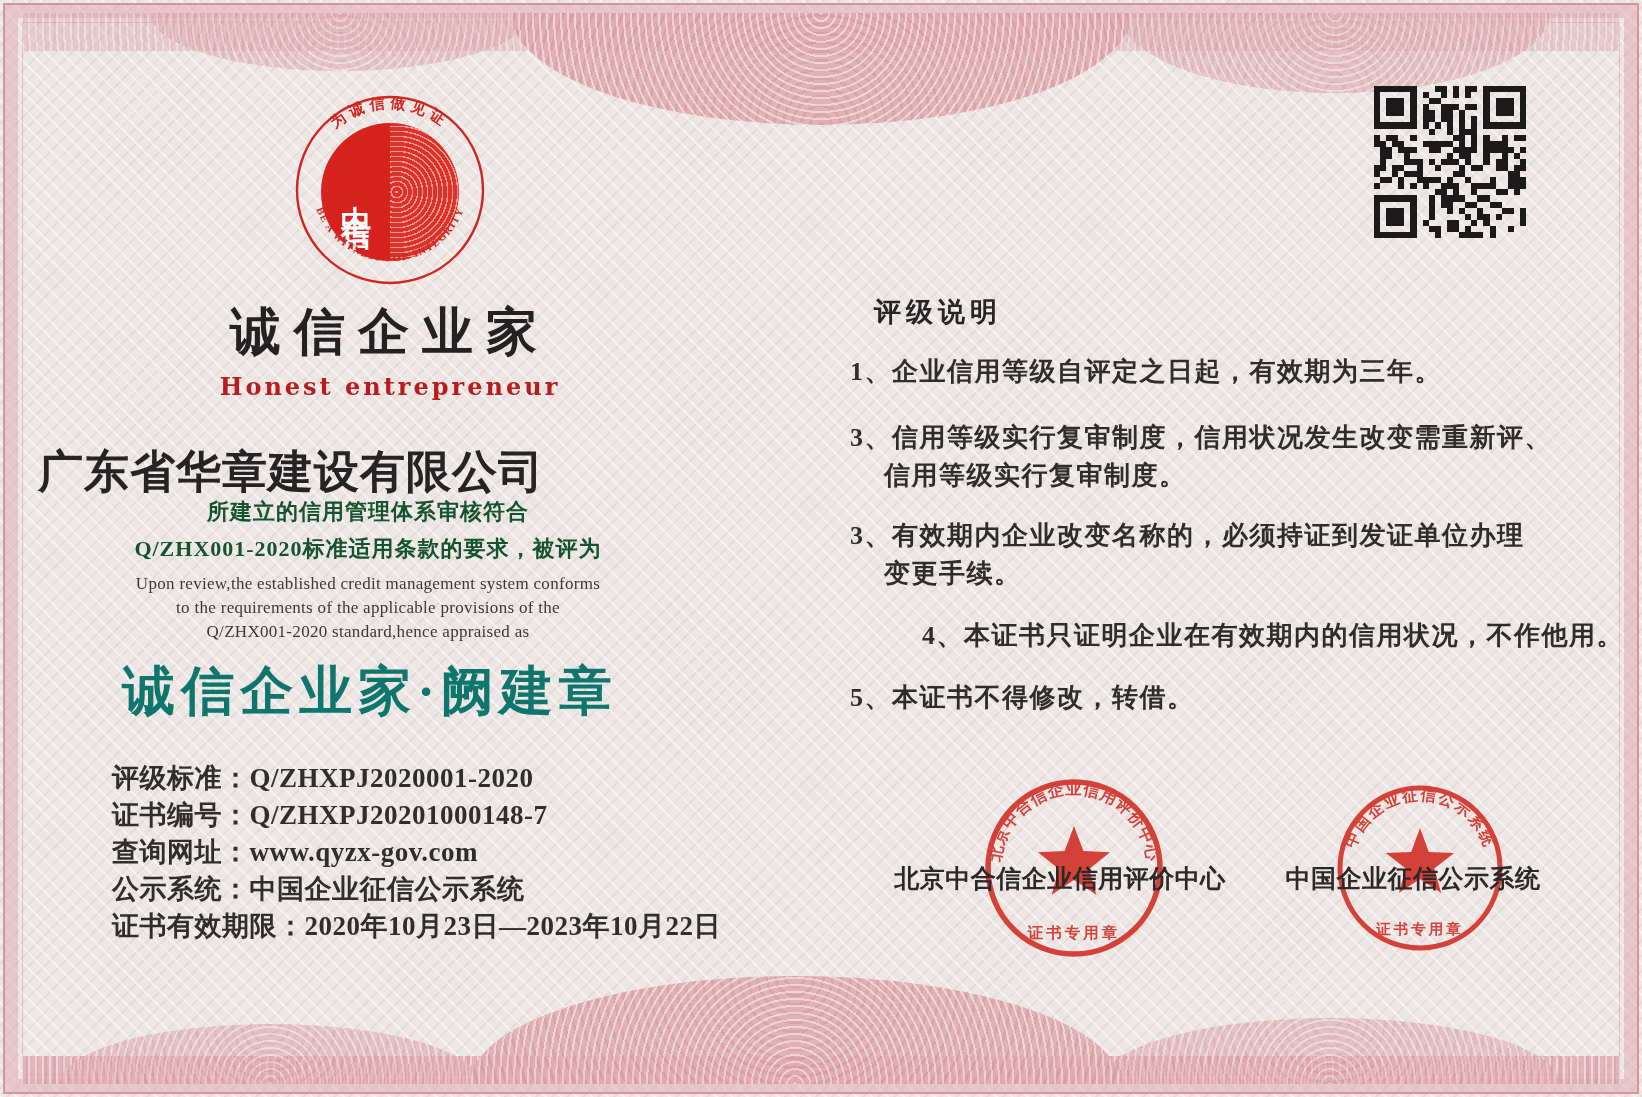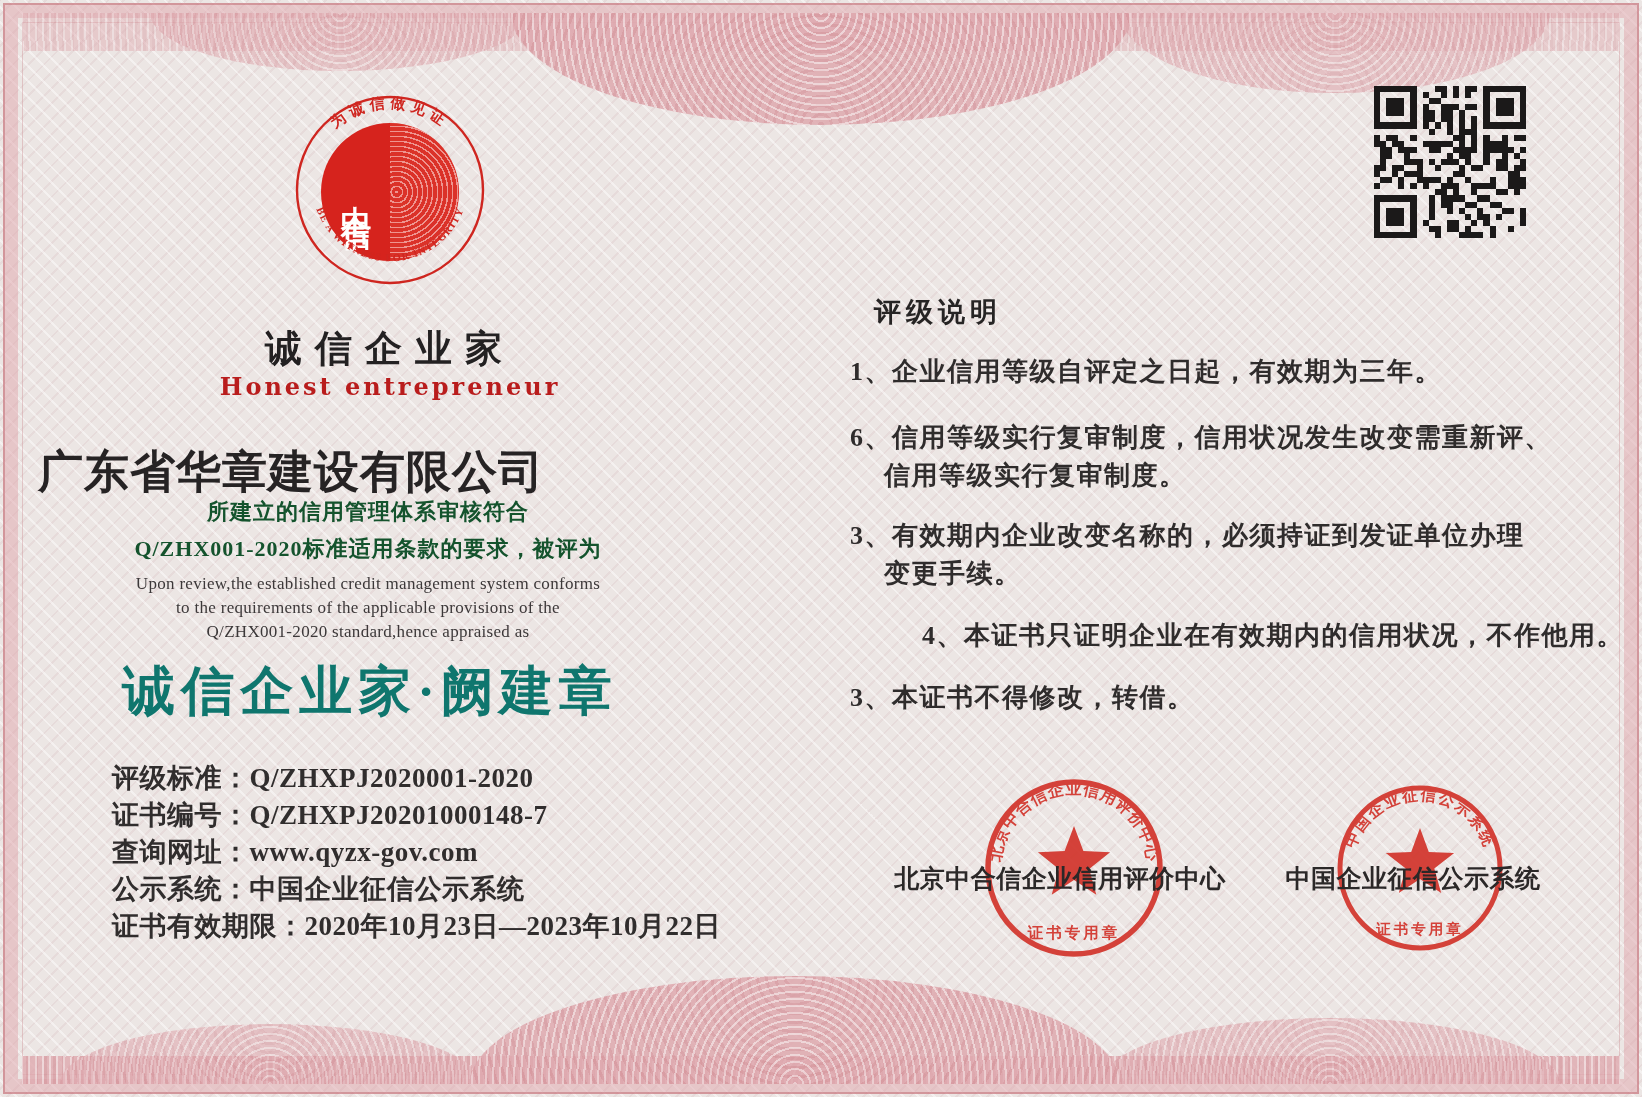--- a/index.html
+++ b/index.html
@@ -23,21 +23,21 @@
       #dfa9af;
   }
   .lace-b{
     background:
       repeating-radial-gradient(circle at 50% 100%,rgba(255,255,255,.5) 0 2px,rgba(255,255,255,0) 2px 7px),
       repeating-radial-gradient(circle at 50% 0,rgba(186,90,100,.20) 0 3px,rgba(186,90,100,0) 3px 9px),
       #dfa9af;
   }
   .pos{position:absolute;}
   .ctr{text-align:center;}
-  .title-main{font-size:37px;font-weight:bold;letter-spacing:13px;color:#232122;margin-top:26px;}
+  .title-main{font-size:51px;font-weight:bold;letter-spacing:13px;color:#232122;}
   .title-sub{font-size:24px;font-weight:600;letter-spacing:3px;color:#b91c1c;font-family:"DejaVu Serif","Liberation Serif",serif;}
   .company{font-size:45px;font-weight:bold;letter-spacing:1px;color:#262324;}
   .stmt{font-size:22px;font-weight:bold;color:#14532d;letter-spacing:1px;}
   .stmt-en{font-size:17px;color:#3c3839;letter-spacing:.3px;}
   .award{font-size:53px;font-weight:bold;color:#0f766e;letter-spacing:6px;}
   .details{font-size:27px;font-weight:bold;color:#302d2d;line-height:37px;letter-spacing:.5px;}
   .detail-row{white-space:nowrap;}
   .notes-head{font-size:27px;font-weight:bold;letter-spacing:5px;color:#262424;}
   .note{font-size:26px;font-weight:600;color:#2f2c2c;letter-spacing:1.5px;white-space:nowrap;}
   .antifake{font-size:30px;font-weight:600;letter-spacing:6px;color:#2b2929;}
@@ -414,26 +414,26 @@
       <rect x="10" y="24" width="1" height="1" fill="#1b1919"></rect>
       <rect x="14" y="24" width="1" height="1" fill="#1b1919"></rect>
       <rect x="15" y="24" width="1" height="1" fill="#1b1919"></rect>
       <rect x="16" y="24" width="1" height="1" fill="#1b1919"></rect>
       <rect x="17" y="24" width="1" height="1" fill="#1b1919"></rect>
       <rect x="19" y="24" width="1" height="1" fill="#1b1919"></rect>
     </svg>
 
   <div class="pos notes-head" style="left:874px;top:294px;">评级说明</div>
   <div class="pos note" style="left:850px;top:354px;">1、企业信用等级自评定之日起，有效期为三年。</div>
-  <div class="pos note" style="left:850px;top:420px;">6、信用等级实行复审制度，信用状况发生改变需重新评、</div>
+  <div class="pos note" style="left:850px;top:420px;">3、信用等级实行复审制度，信用状况发生改变需重新评、</div>
   <div class="pos note" style="left:884px;top:458px;">信用等级实行复审制度。</div>
   <div class="pos note" style="left:850px;top:518px;">3、有效期内企业改变名称的，必须持证到发证单位办理</div>
   <div class="pos note" style="left:884px;top:556px;">变更手续。</div>
   <div class="pos note" style="left:891px;top:618px;margin-left:31px;">4、本证书只证明企业在有效期内的信用状况，不作他用。</div>
-  <div class="pos note" style="left:850px;top:680px;">3、本证书不得修改，转借。</div>
+  <div class="pos note" style="left:850px;top:680px;">5、本证书不得修改，转借。</div>
 
   <svg class="stamp" width="216" height="216" viewBox="0 0 216 216" style="position:absolute;left:966px;top:760px;">
     <defs>
         <path id="s1arc" d="M 34,108 A 74,74 0 0 1 182,108"></path>
       </defs>
     <circle cx="108" cy="108" r="86" fill="none" stroke="#d2342b" stroke-width="5.5"></circle>
     <polygon points="108,66 117.4,91.1 144.1,92.3 123.2,108.9 130.3,134.7 108,120 85.7,134.7 92.8,108.9 71.9,92.3 98.6,91.1" fill="#d2342b"></polygon>
     <text font-size="16" font-weight="bold" fill="#d2342b" letter-spacing="1">
       <textPath href="#s1arc" startOffset="50%" text-anchor="middle">北京中合信企业信用评价中心</textPath>
     </text>

